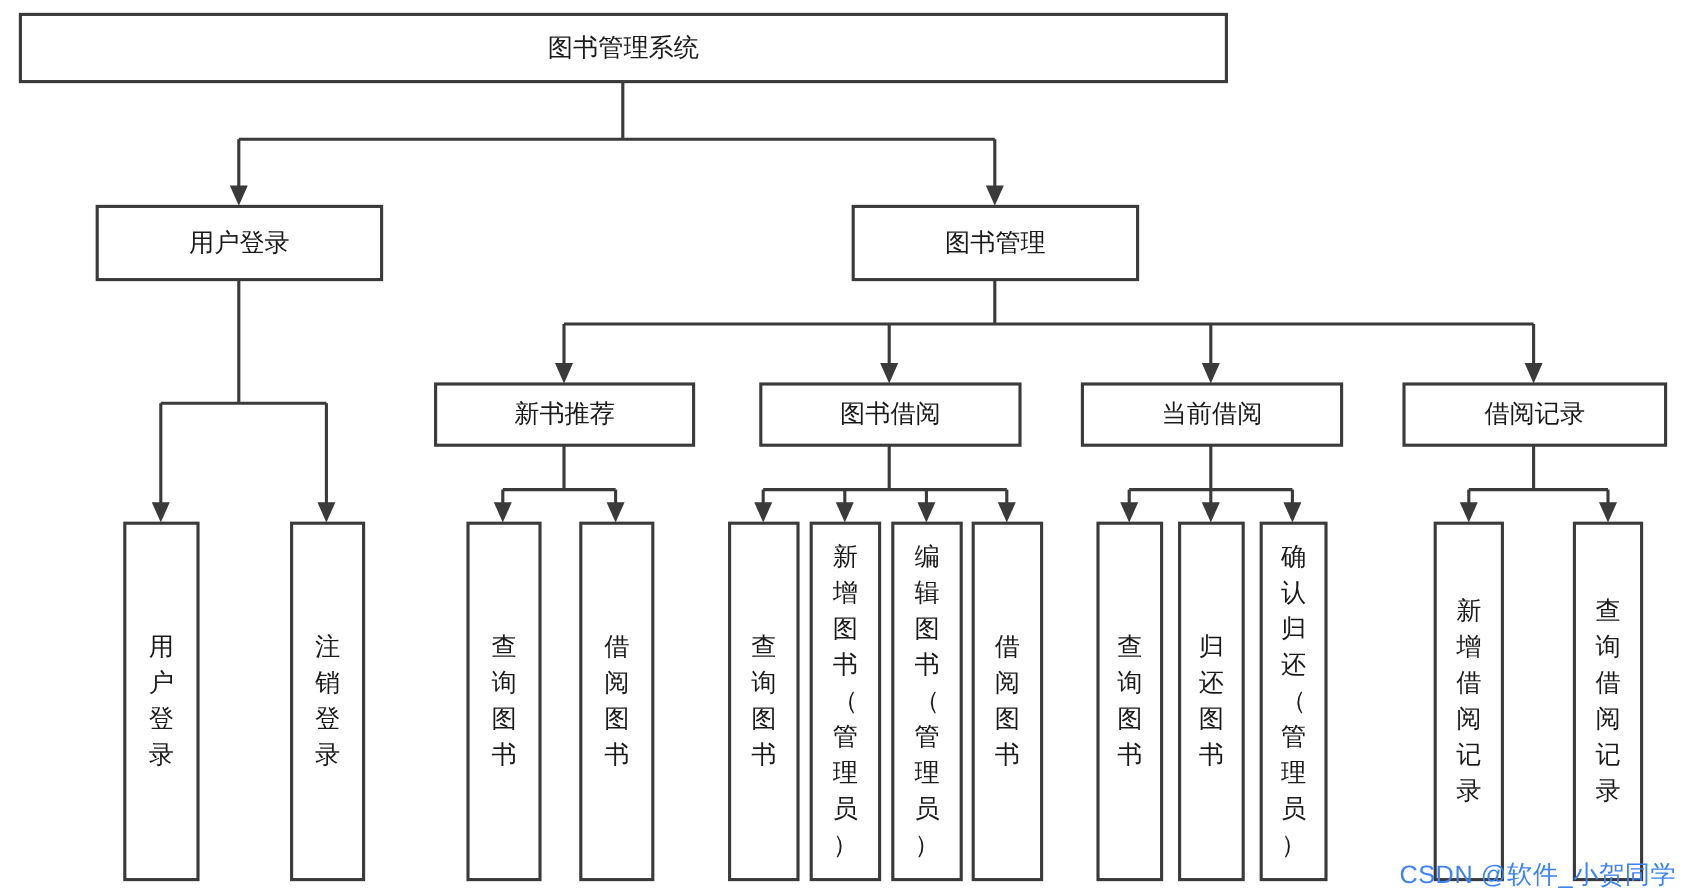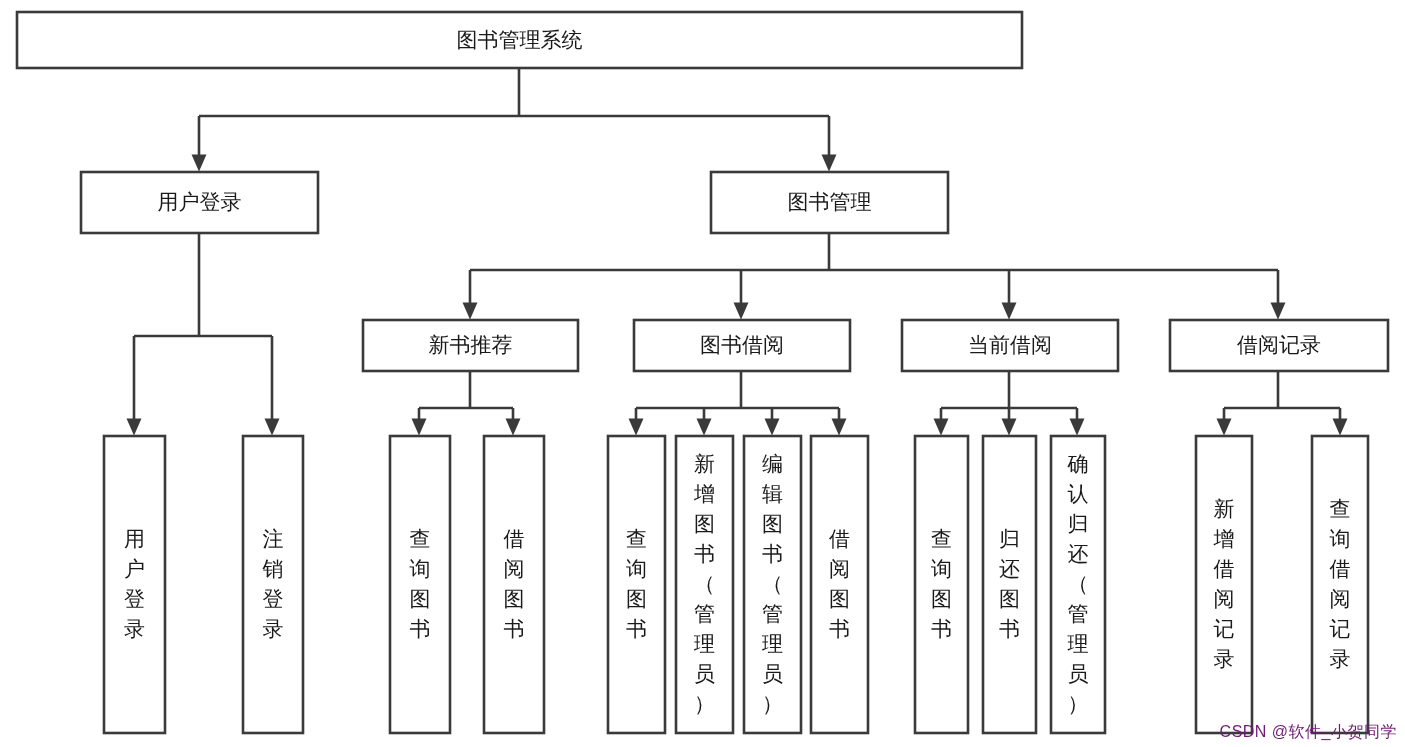--- a/index.html
+++ b/index.html
@@ -52,22 +52,22 @@
     font-size: 21px;
   }
   .label-v {
     font-size: 21px;
   }
   .watermark {
     position: absolute;
     right: 8px;
     bottom: 4px;
     font-family: "Liberation Sans", "DejaVu Sans", sans-serif;
-    font-size: 16px;
-    color: #701a75;
+    font-size: 21px;
+    color: #3b82f6;
     letter-spacing: 0.5px;
     white-space: nowrap;
     user-select: none;
   }
 </style>
 </head>
 <body>
 
 <div id="diagram-root">
   <svg class="diagram-canvas" viewBox="0 0 1405 747">

